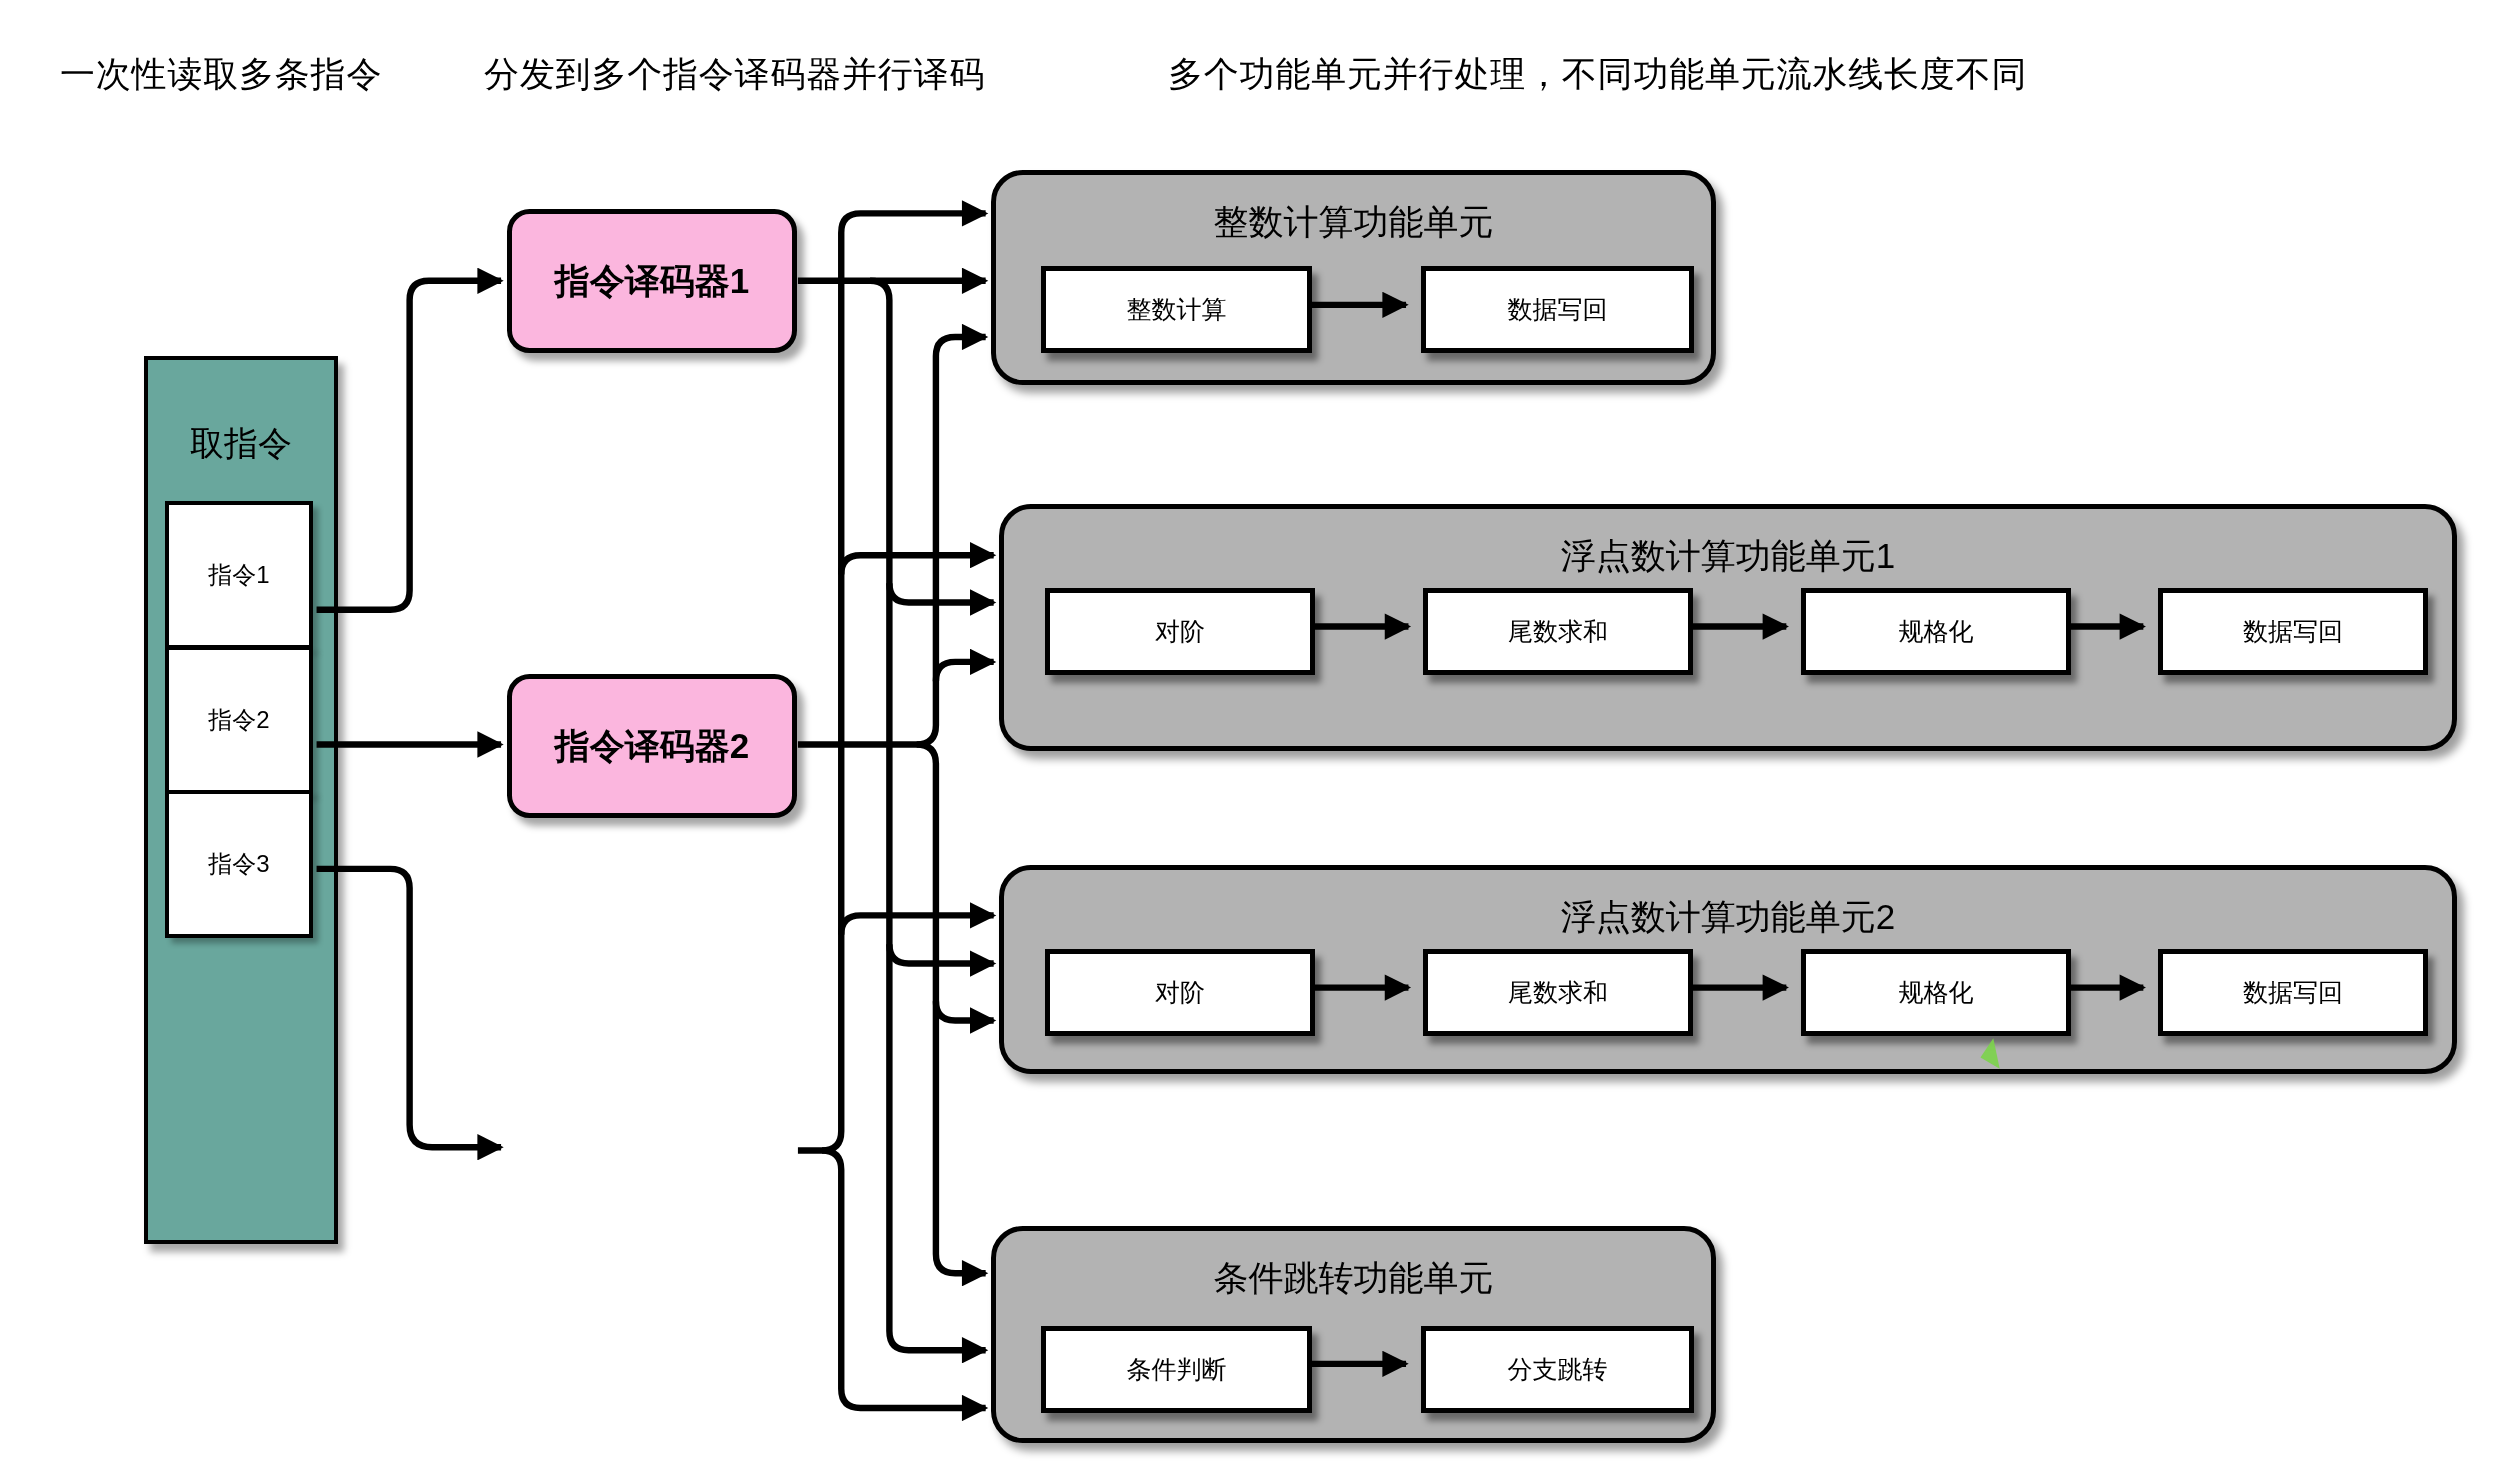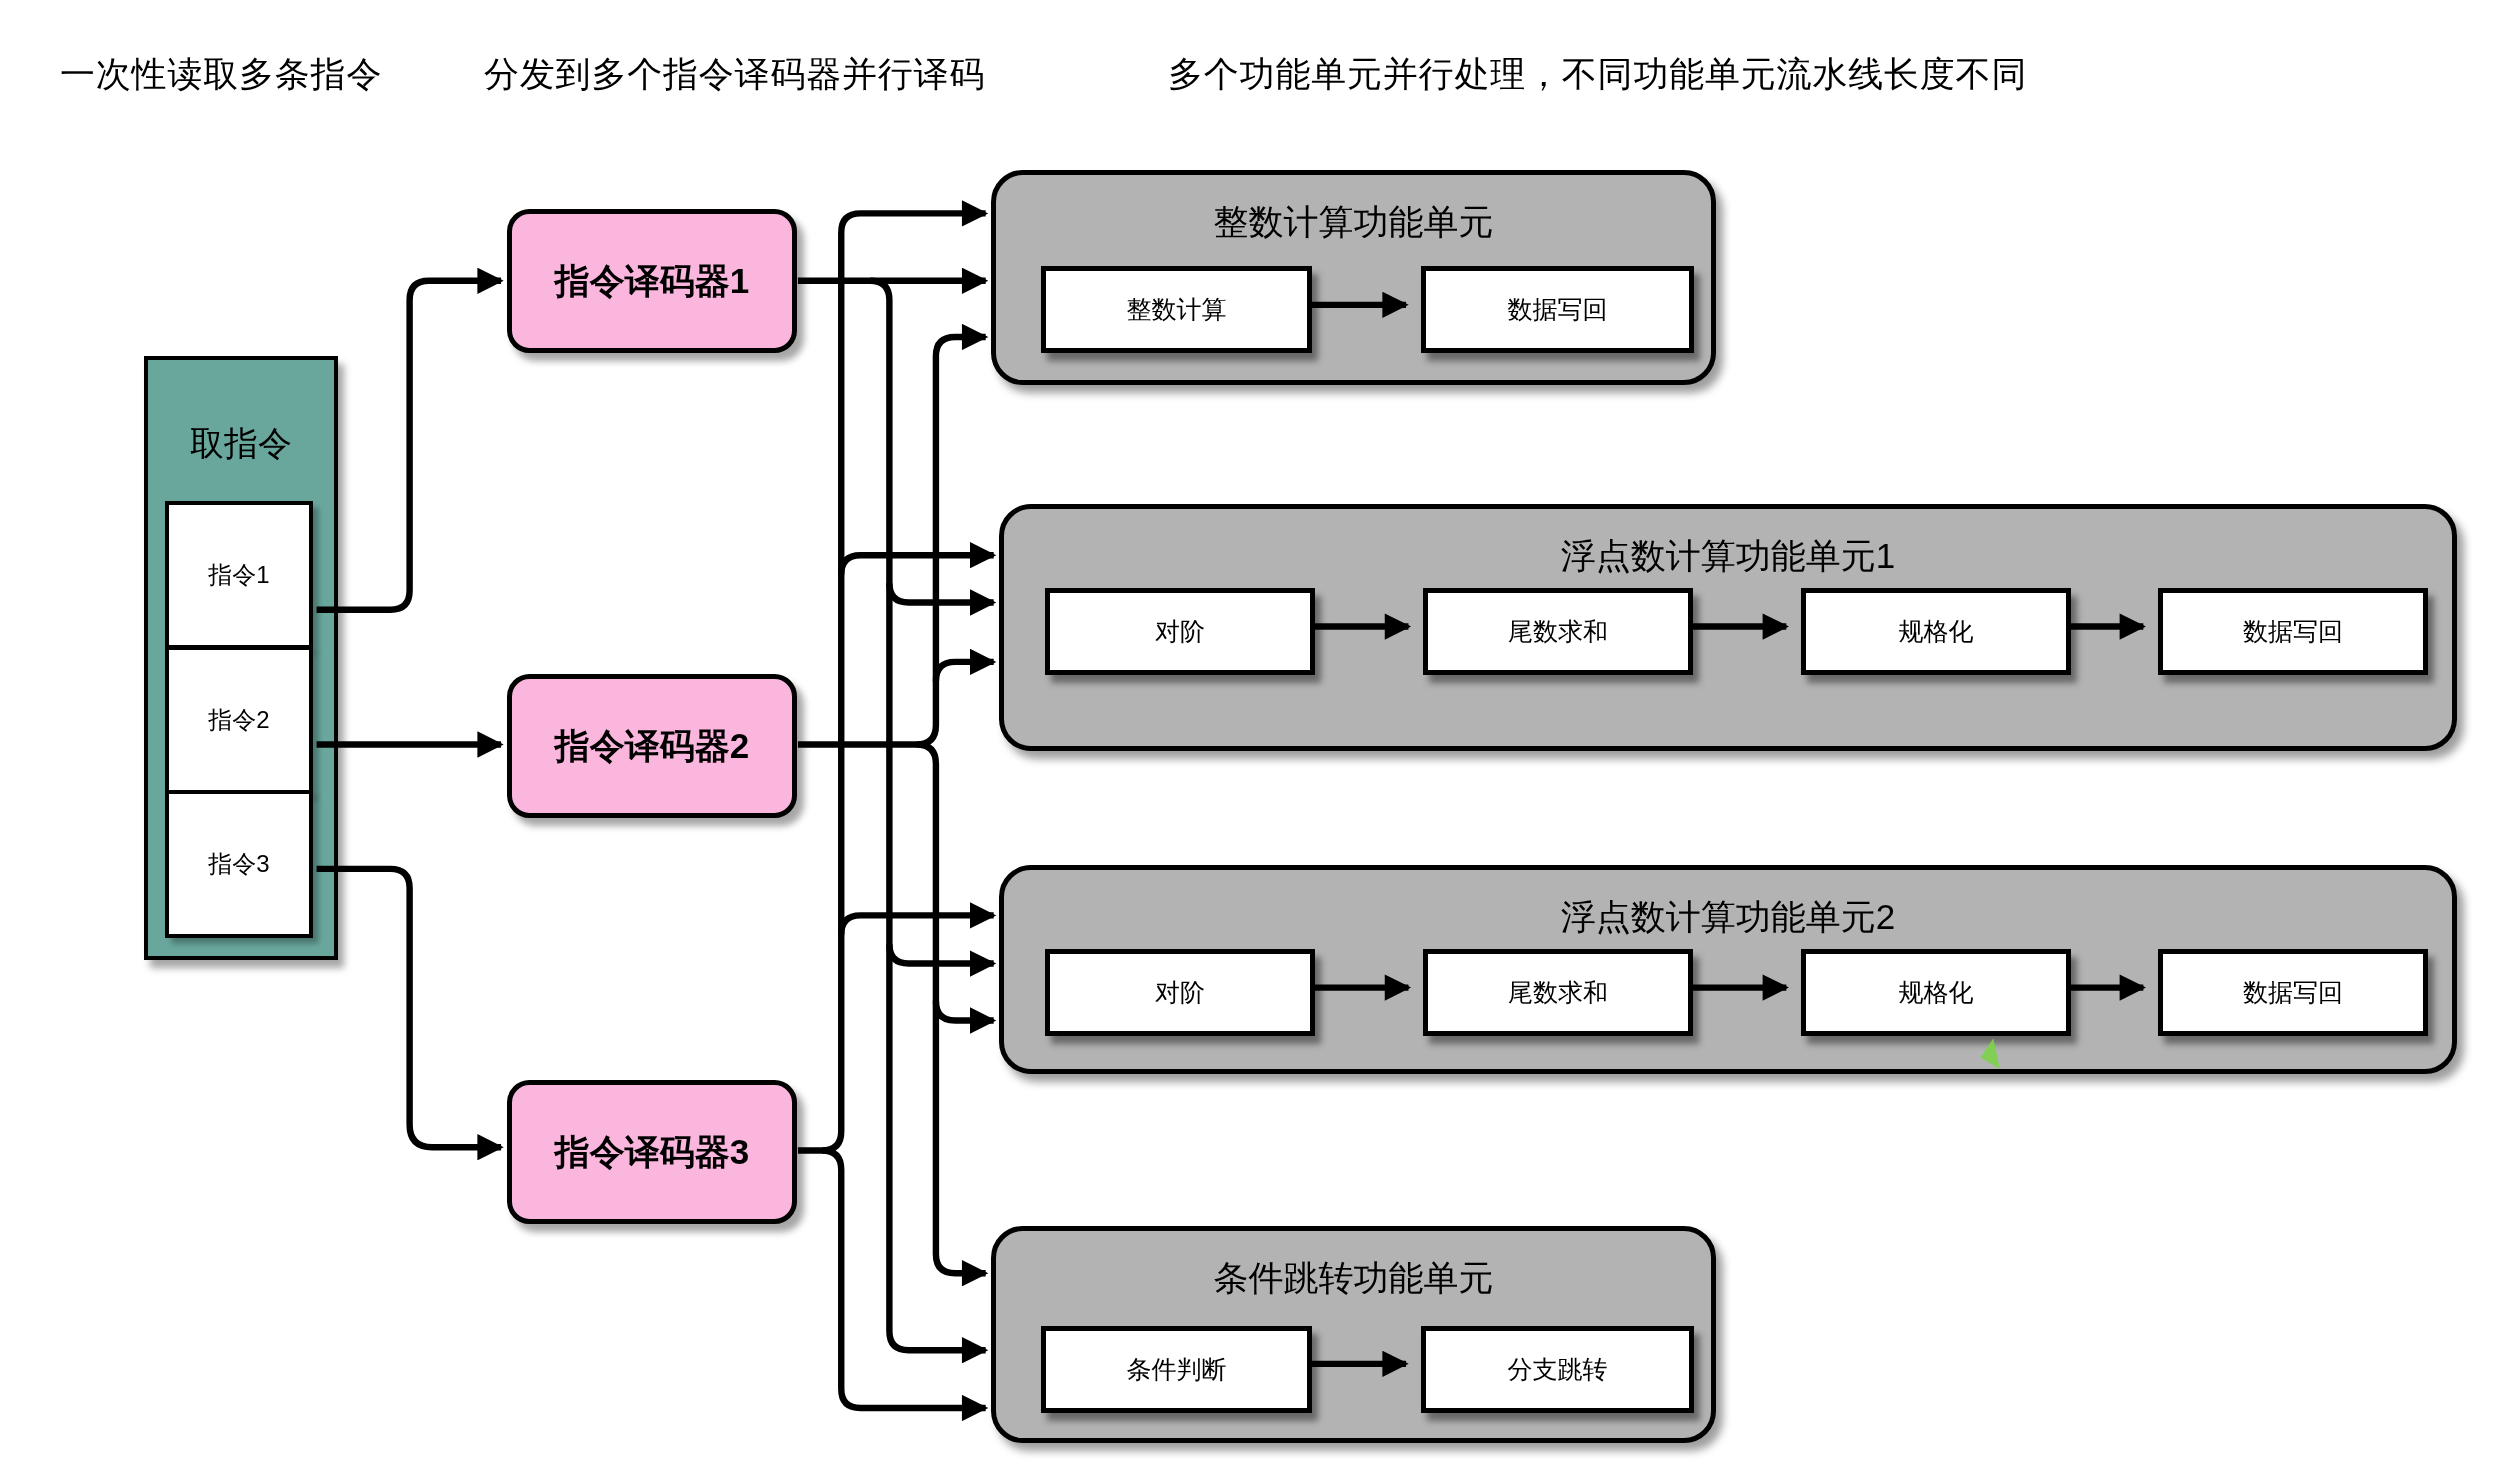--- a/index.html
+++ b/index.html
@@ -64,30 +64,29 @@
 </style>
 </head>
 <body>
 
 <div id="canvas">
 
   <div class="ann" style="left:60px;top:51px;">一次性读取多条指令</div>
   <div class="ann" style="left:484px;top:51px;">分发到多个指令译码器并行译码</div>
   <div class="ann" style="left:1168px;top:51px;">多个功能单元并行处理，不同功能单元流水线长度不同</div>
 
-  <div class="shape fetch-box" style="left:144px;top:356px;width:194px;height:604px;">
+  <div class="shape fetch-box" style="left:144px;top:356px;width:194px;height:888px;">
     <div class="fetch-title">取指令</div>
     <div class="instr-box" style="left:17px;top:141px;width:148px;height:148px;">指令1</div>
     <div class="instr-box" style="left:17px;top:286px;width:148px;height:148px;">指令2</div>
     <div class="instr-box" style="left:17px;top:430px;width:148px;height:148px;">指令3</div>
   </div>
 
   <div class="shape decoder" style="left:507px;top:209px;width:290px;height:144px;">指令译码器1</div>
   <div class="shape decoder" style="left:507px;top:674px;width:290px;height:144px;">指令译码器2</div>
-  <div class="shape decoder" style="left:507px;top:1080px;width:290px;height:144px;">指令译码器3</div>
 
   <div class="shape unit" style="left:991px;top:170px;width:725px;height:215px;">
     <div class="unit-title">整数计算功能单元</div>
     <div class="stage" style="left:45px;top:91px;width:271px;height:87px;">整数计算</div>
     <div class="stage" style="left:425px;top:91px;width:273px;height:87px;">数据写回</div>
   </div>
 
   <div class="shape unit" style="left:999px;top:504px;width:1458px;height:247px;">
     <div class="unit-title">浮点数计算功能单元1</div>
     <div class="stage" style="left:41px;top:79px;width:270px;height:87px;">对阶</div>

